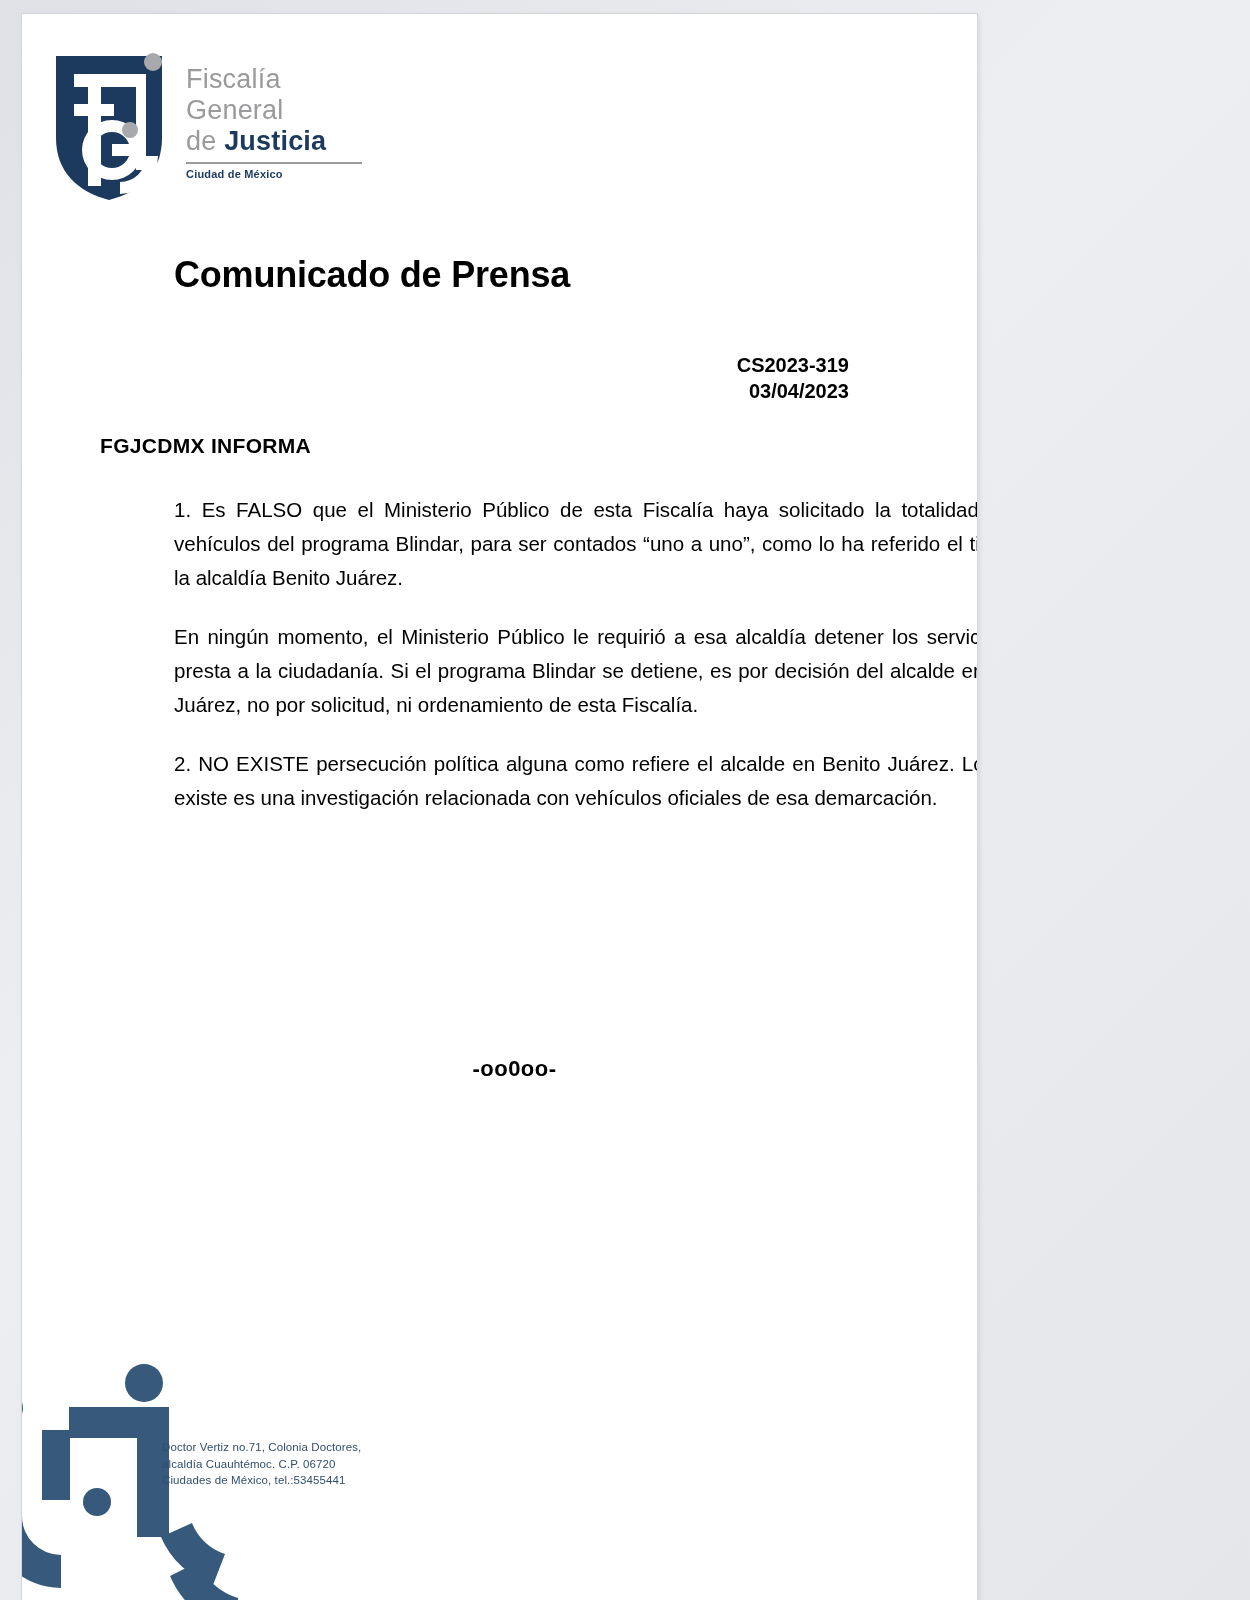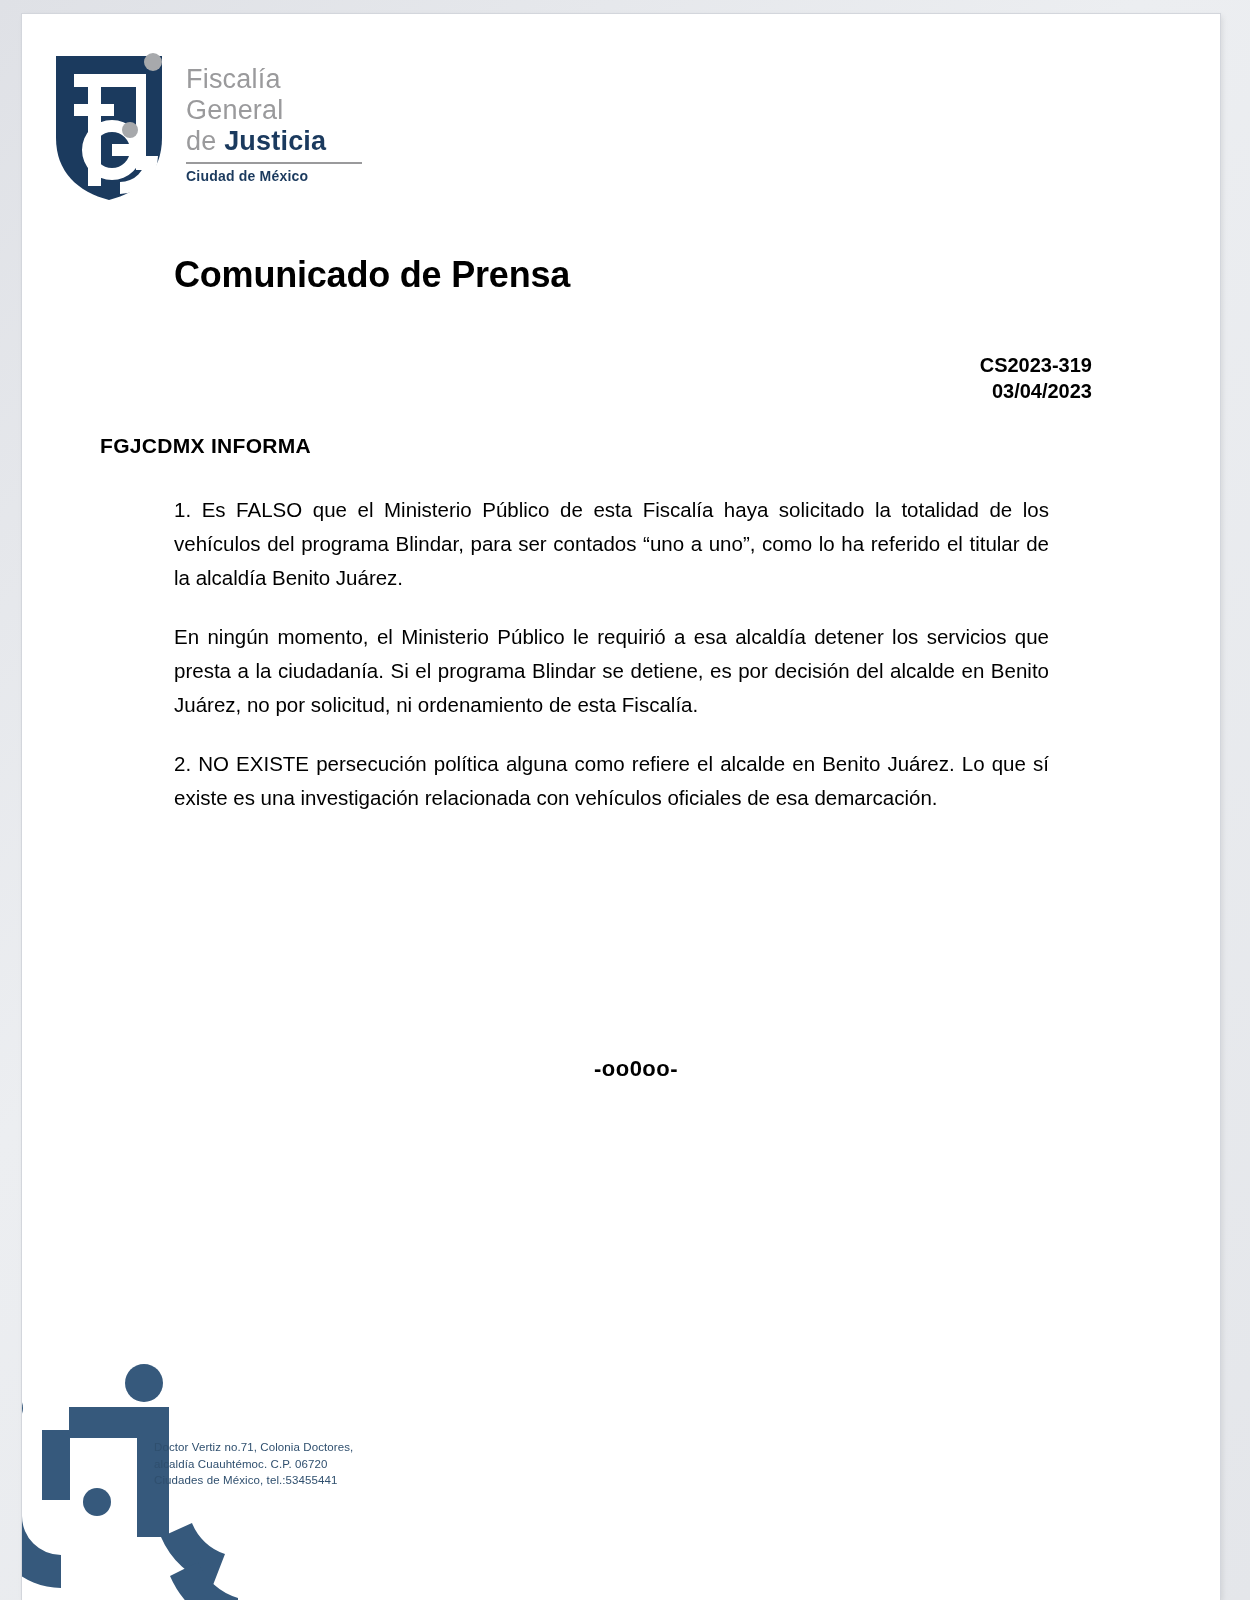--- a/index.html
+++ b/index.html
@@ -18,21 +18,21 @@
   #viewport {
     position: relative;
     width: 1250px;
     height: 1600px;
     background: linear-gradient(135deg, #dfe1e6 0%, #eceef1 40%, #e4e6ea 100%);
   }
   #page {
     position: absolute;
     left: 22px;
     top: 14px;
-    width: 1198px;
+    width: 955px;
     height: 1586px;
     background: #ffffff;
     box-shadow: 0 0 0 1px #d3d6dc, 2px 2px 6px rgba(0,0,0,0.10);
     overflow: hidden;
   }
 
   
   #letterhead {
     position: absolute;
     left: 28px;
@@ -67,21 +67,21 @@
     font-weight: bold;
   }
   .brand-rule {
     margin-top: 5px;
     width: 176px;
     height: 2px;
     background: #9a9a9c;
   }
   .brand-city {
     margin-top: 4px;
-    font-size: 14px;
+    font-size: 11px;
     font-weight: bold;
     color: #1b3a5e;
     letter-spacing: .2px;
     white-space: nowrap;
   }
 
   
   #doc-title {
     position: absolute;
     left: 152px;
@@ -148,21 +148,21 @@
     position: absolute;
     left: -38px;
     bottom: -12px;
     width: 300px;
     height: 300px;
   }
   #footer-mark svg { display: block; }
 
   #footer-address {
     position: absolute;
-    left: 132px;
+    left: 140px;
     top: 1425px;
     font-size: 11.5px;
     line-height: 16.5px;
     color: #2f4f6e;
     letter-spacing: .1px;
     white-space: nowrap;
   }
 </style>
 </head>
 <body>

